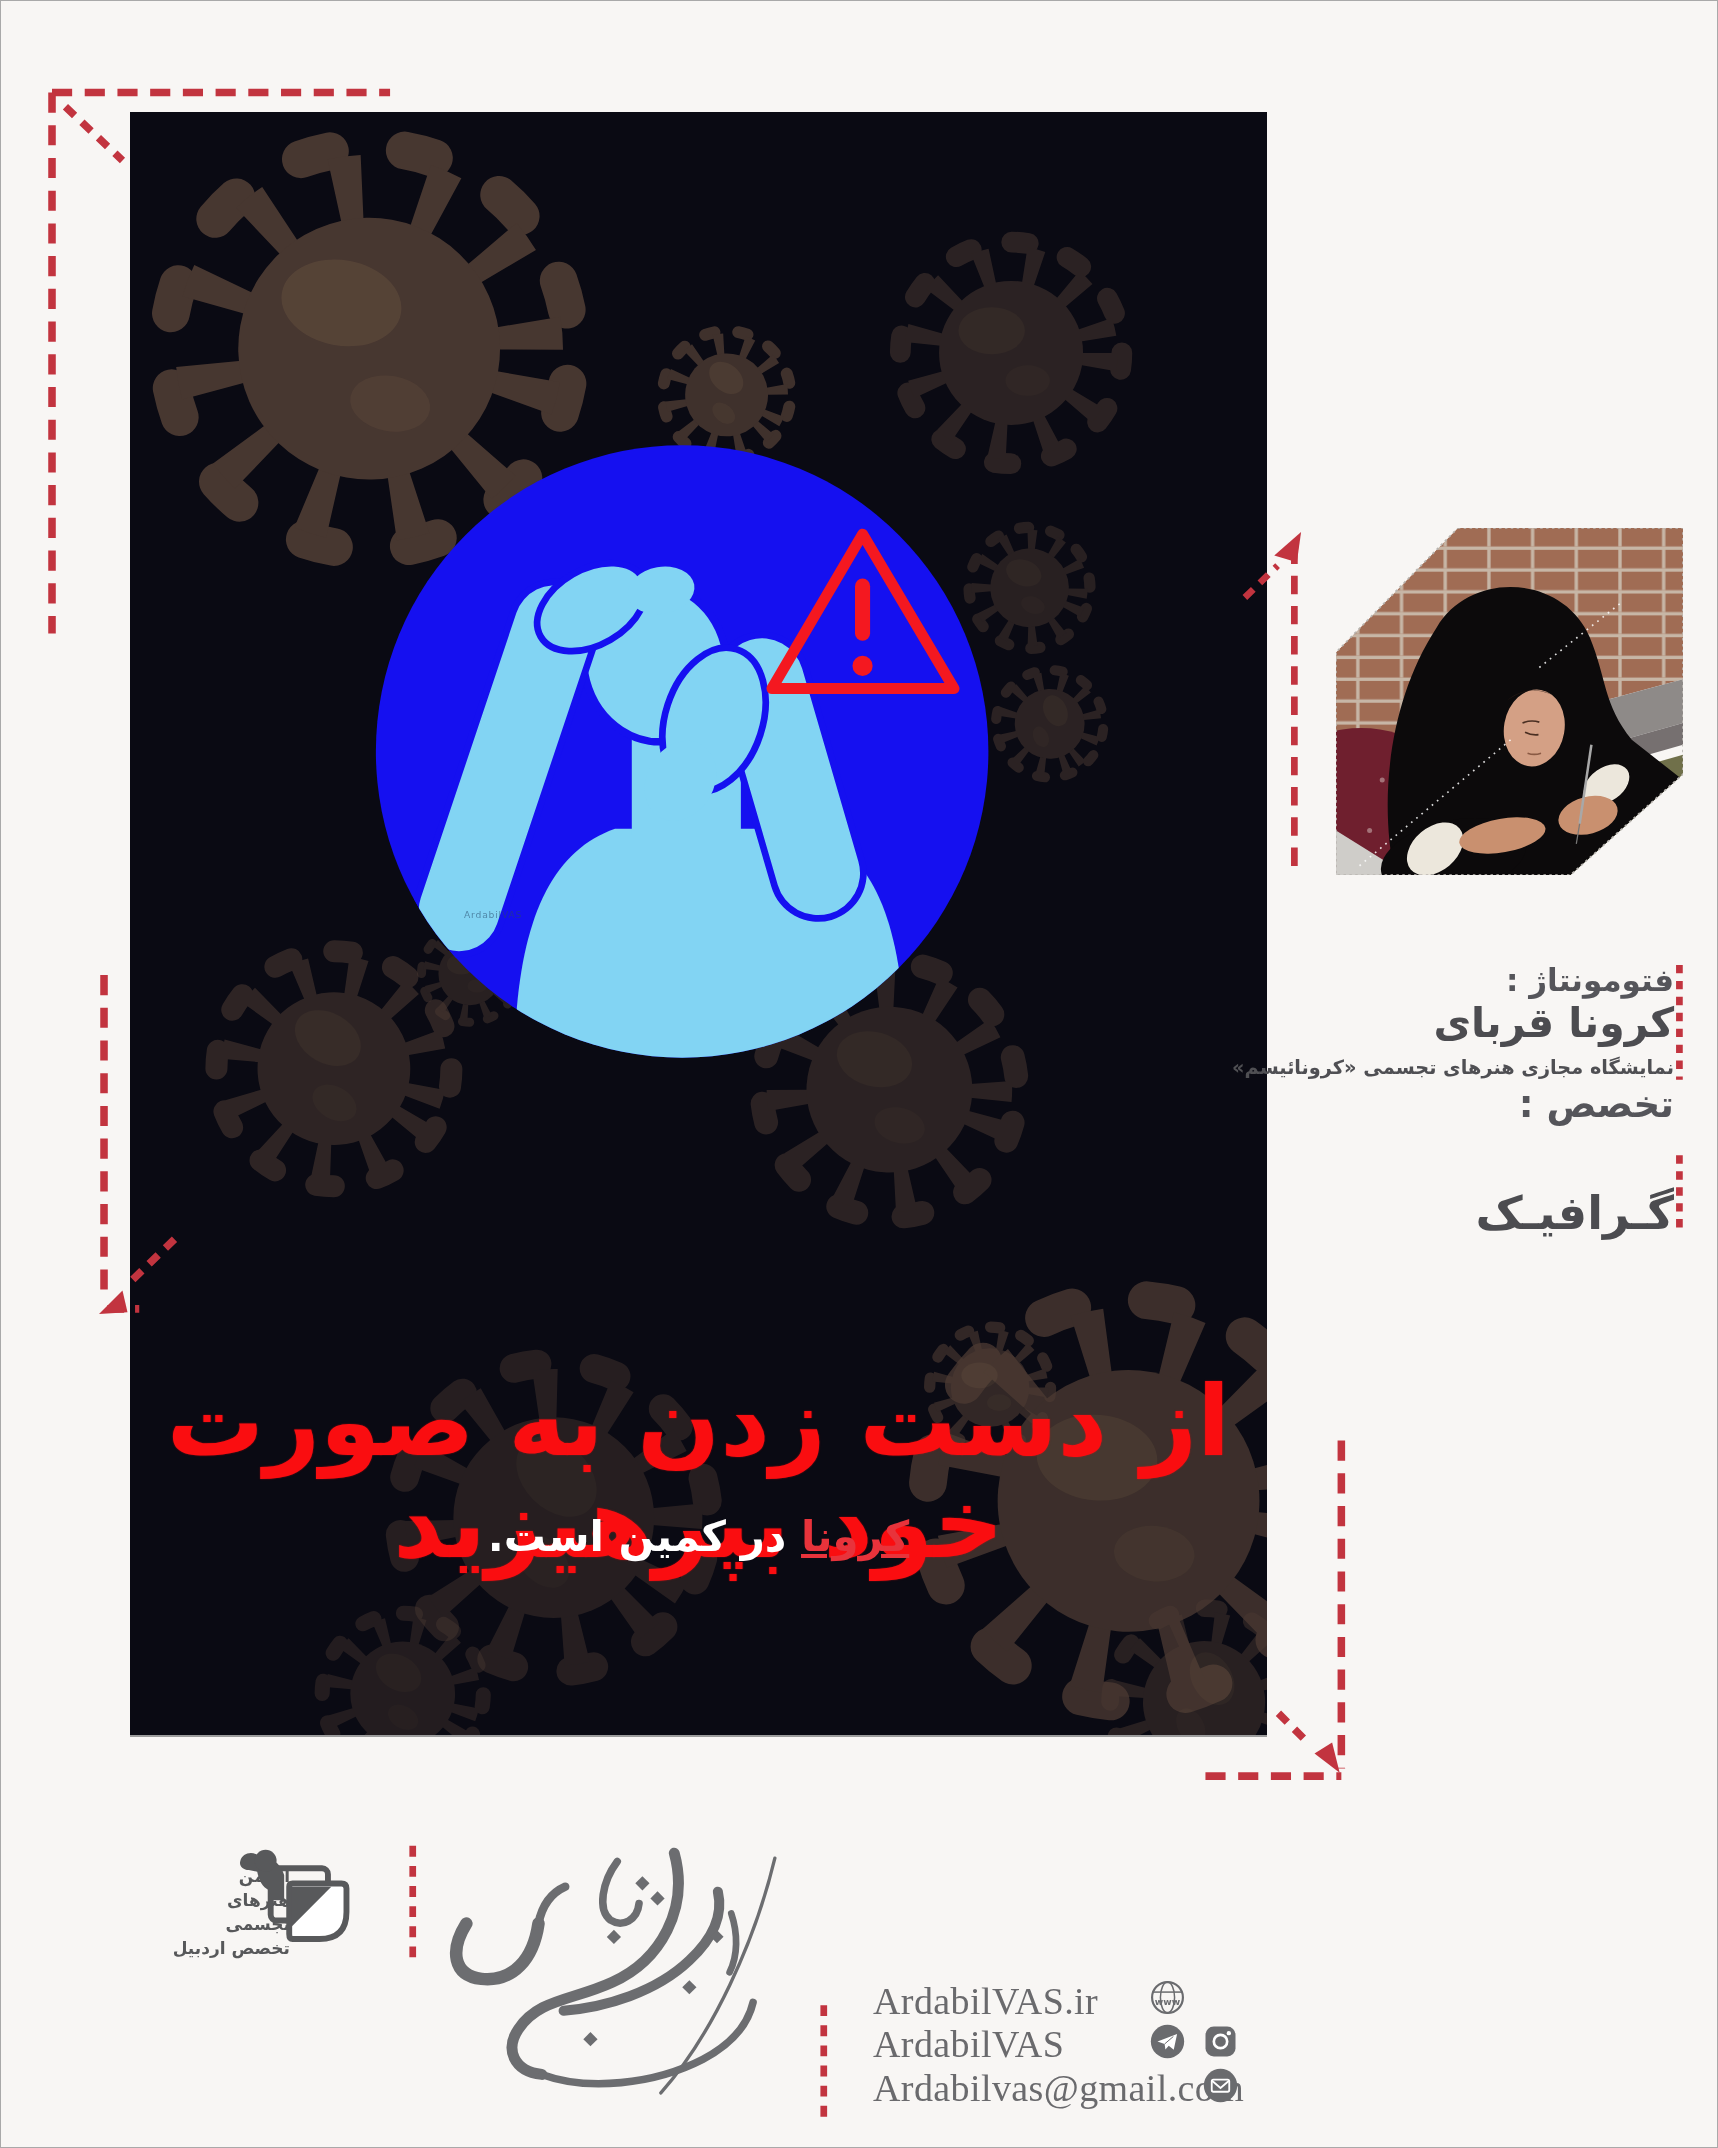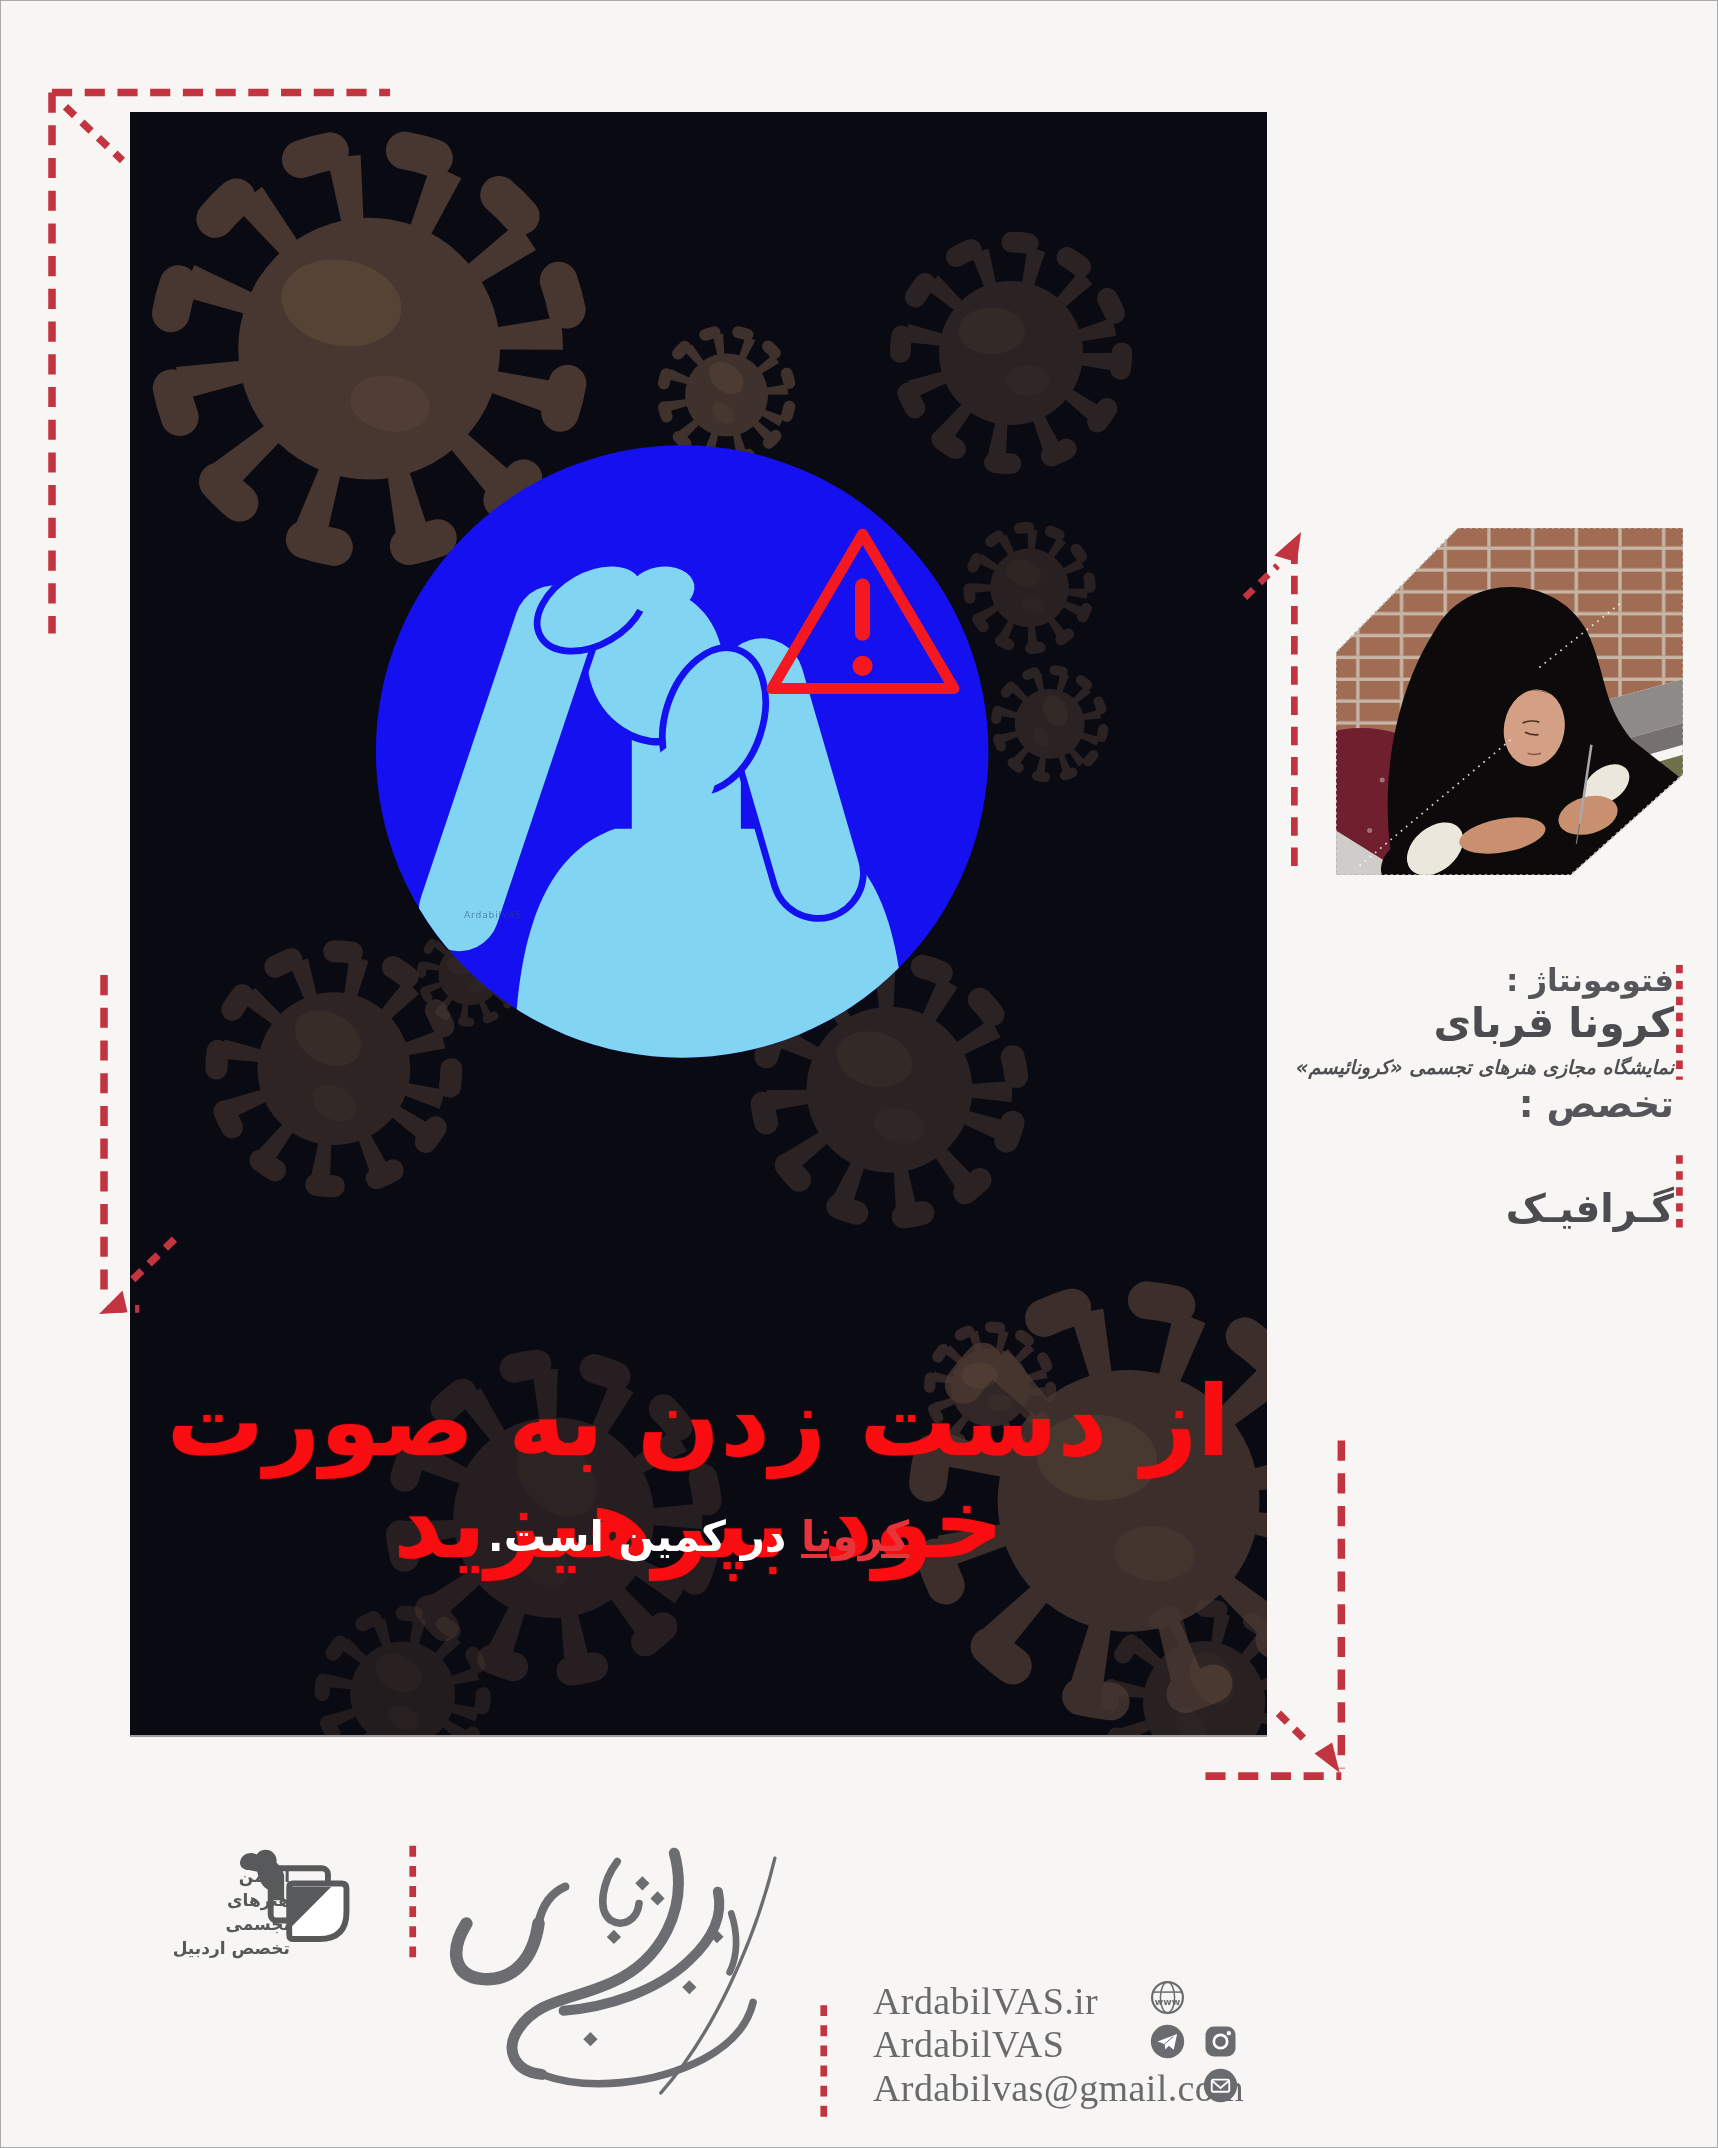--- a/index.html
+++ b/index.html
@@ -34,23 +34,23 @@
     font-size:9.2px;color:#27496b;opacity:.55;letter-spacing:0.8px;
   }
 
   
   .photo{position:absolute;left:1336px;top:528px;width:347px;height:347px;z-index:2;}
 
   
   .credit{position:absolute;right:44px;direction:rtl;text-align:right;color:#55555a;z-index:3;white-space:nowrap;}
   .credit.role{top:962px;font-size:31px;font-weight:600;}
   .credit.name{top:999px;font-size:41px;font-weight:bold;color:#4c4c50;}
-  .credit.exhib{top:1056px;font-size:19.3px;font-weight:600;color:#4f4f53;font-style:italic;}
+  .credit.exhib{top:1056px;font-size:19.3px;font-weight:600;color:#4f4f53;}
   .credit.spec-label{top:1083px;font-size:37px;font-weight:600;}
-  .credit.spec{top:1186px;font-size:39px;font-weight:bold;color:#4c4c50;}
+  .credit.spec{top:1186px;font-size:46px;font-weight:bold;color:#4c4c50;}
 
   
   .assoc{
     position:absolute;right:1428px;top:1864px;z-index:3;
     direction:rtl;text-align:right;color:#57585a;
     font-size:17px;font-weight:600;line-height:24px;white-space:nowrap;
   }
   .logo{position:absolute;left:237px;top:1838px;z-index:3;}
   .calligraphy{position:absolute;left:436px;top:1833px;z-index:2;}
   .contact-text{

